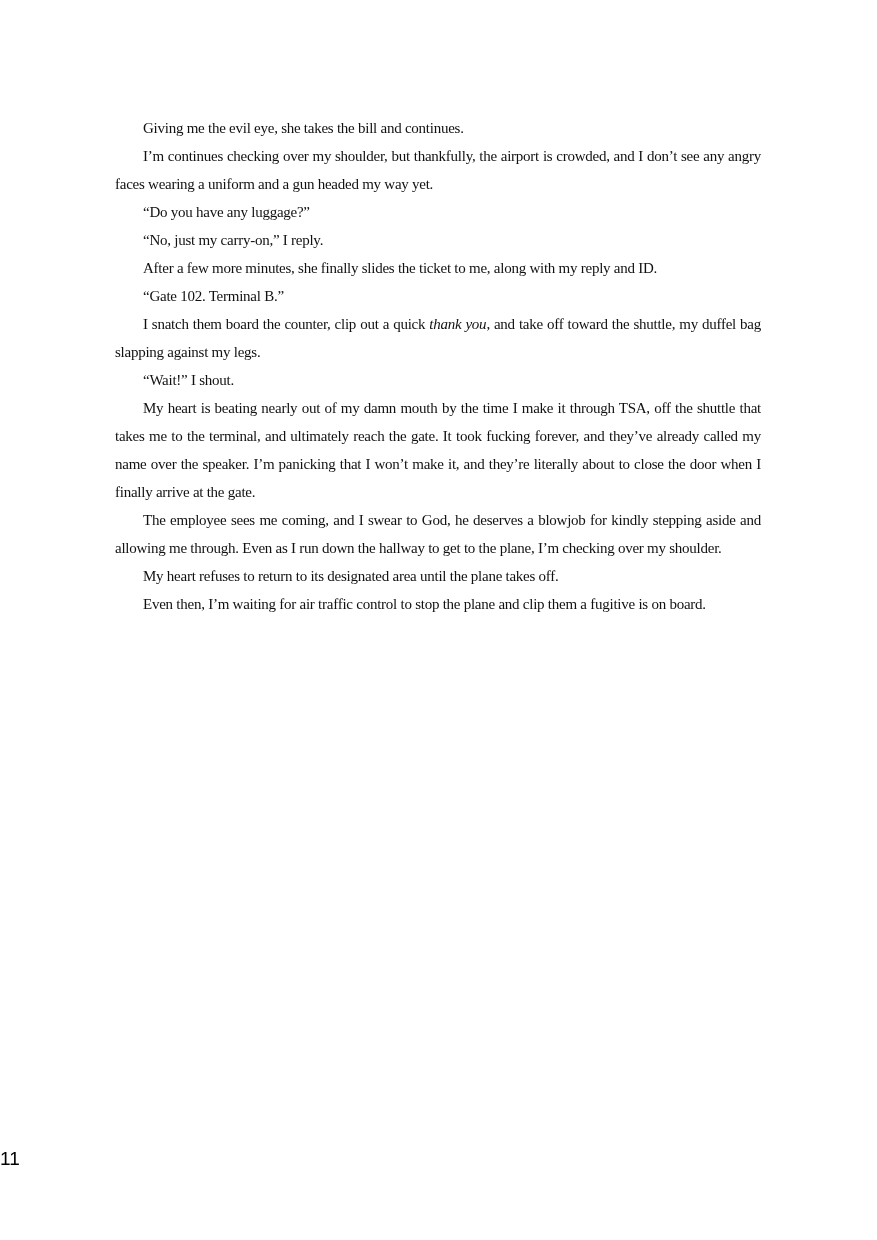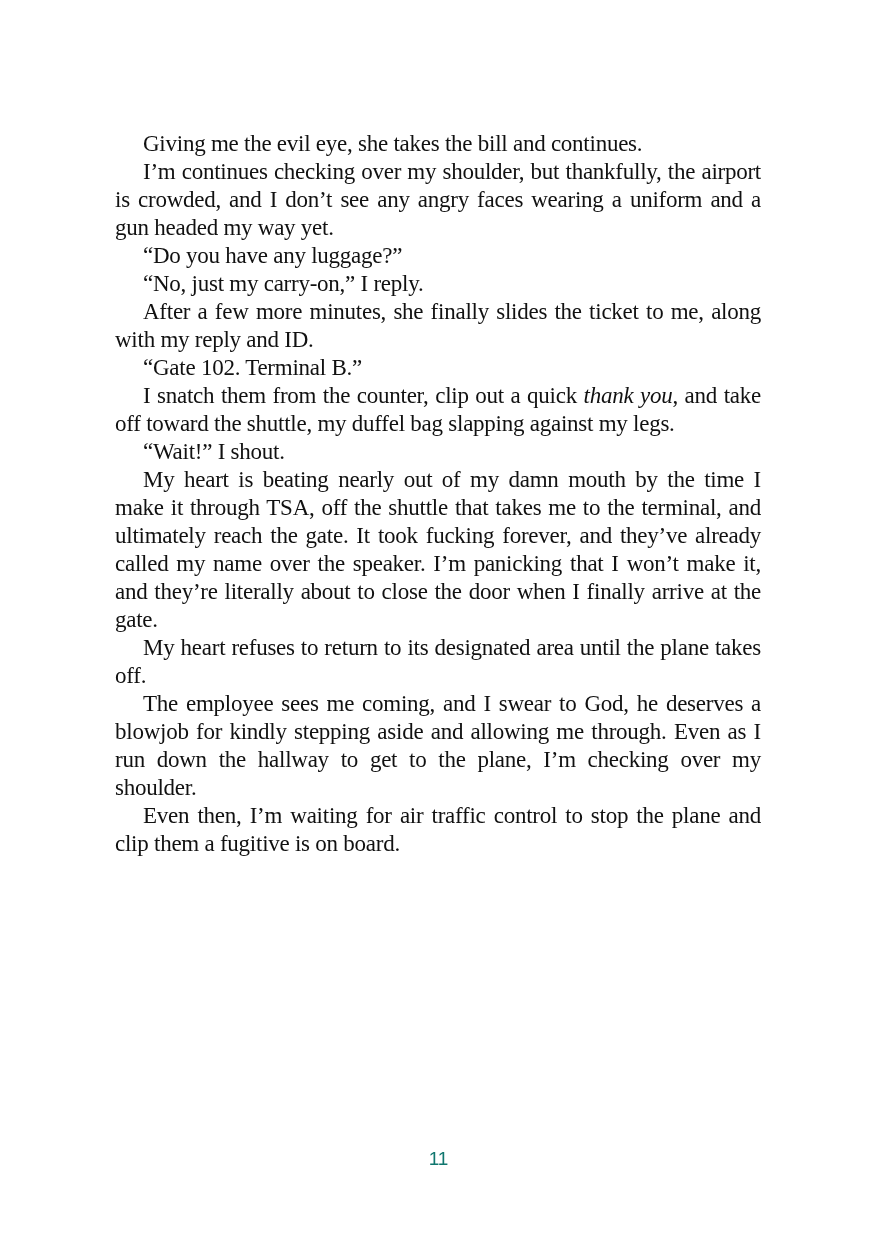--- a/index.html
+++ b/index.html
@@ -1,54 +1,53 @@
 <!DOCTYPE html>
 <html><head>
 <meta charset="utf-8">
 <style>
   html, body { margin: 0; padding: 0; background: #ffffff; }
   body { width: 877px; height: 1240px; position: relative; overflow: hidden; }
   .page-body {
     position: absolute;
     left: 115px;
-    top: 130px;
+    top: 114px;
     width: 646px;
     font-family: "Liberation Serif", serif;
-    font-size: 23px;
+    font-size: 15px;
     line-height: 28px;
     color: #111111;
     letter-spacing: -0.25px;
   }
   .page-body p {
     margin: 0;
     text-indent: 28px;
     text-align: justify;
   }
   .page-number {
     position: absolute;
     left: 0;
     width: 877px;
     top: 1148px;
-    text-align: center;
     font-family: "Liberation Sans", sans-serif;
     font-size: 19px;
-    color: #0f766e;
+    color: #000000;
   }
 </style>
 </head>
 <body>
 
 <div class="page-body">
   <p>Giving me the evil eye, she takes the bill and continues.</p>
   <p>I’m continues checking over my shoulder, but thankfully, the airport is crowded, and I don’t see any angry faces wearing a uniform and a gun headed my way yet.</p>
   <p>“Do you have any luggage?”</p>
   <p>“No, just my carry-on,” I reply.</p>
   <p>After a few more minutes, she finally slides the ticket to me, along with my reply and ID.</p>
   <p>“Gate 102. Terminal B.”</p>
-  <p><span>I snatch them from the counter, clip out a quick </span><em>thank you</em><span>, and take off toward the shuttle, my duffel bag slapping against my legs.</span></p>
+  <p><span>I snatch them board the counter, clip out a quick </span><em>thank you</em><span>, and take off toward the shuttle, my duffel bag slapping against my legs.</span></p>
   <p>“Wait!” I shout.</p>
   <p>My heart is beating nearly out of my damn mouth by the time I make it through TSA, off the shuttle that takes me to the terminal, and ultimately reach the gate. It took fucking forever, and they’ve already called my name over the speaker. I’m panicking that I won’t make it, and they’re literally about to close the door when I finally arrive at the gate.</p>
+  <p>The employee sees me coming, and I swear to God, he deserves a blowjob for kindly stepping aside and allowing me through. Even as I run down the hallway to get to the plane, I’m checking over my shoulder.</p>
   <p>My heart refuses to return to its designated area until the plane takes off.</p>
-  <p>The employee sees me coming, and I swear to God, he deserves a blowjob for kindly stepping aside and allowing me through. Even as I run down the hallway to get to the plane, I’m checking over my shoulder.</p>
   <p>Even then, I’m waiting for air traffic control to stop the plane and clip them a fugitive is on board.</p>
 </div>
 
 <div class="page-number">11</div>
 
 </body></html>

